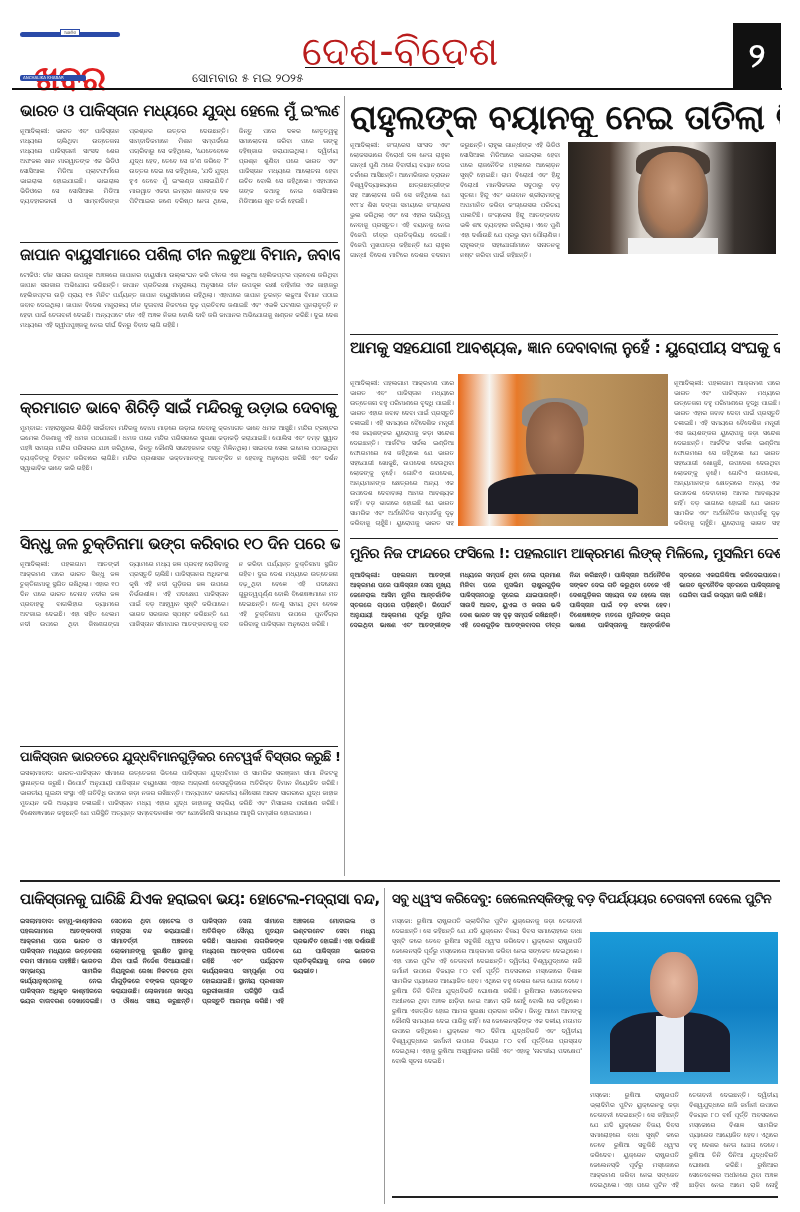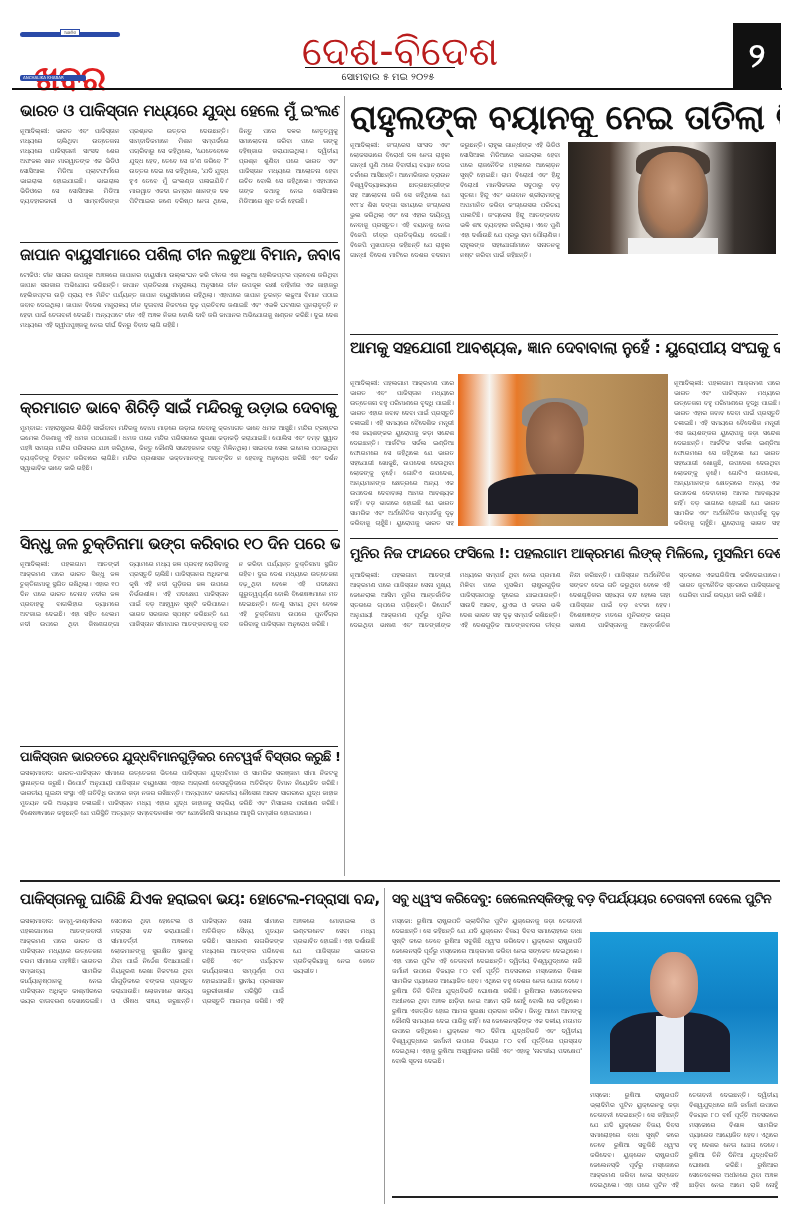--- a/index.html
+++ b/index.html
@@ -7,33 +7,33 @@
   body { font-family: "DejaVu Sans", sans-serif; color: #1a1a1a; position: relative; }
 
   .masthead { position: absolute; left: 0; top: 0; width: 800px; height: 90px; }
   .logo { position: absolute; left: 18px; top: 28px; width: 110px; height: 52px; }
   .logo .bar-top { position: absolute; left: 2px; top: 4px; width: 100px; height: 5px; background: #2a4aa8; border-radius: 3px; }
   .logo .tag-top { position: absolute; left: 42px; top: 1px; background: #fff; border: 1px solid #2a4aa8; font-size: 4px; padding: 0 3px; color: #222; }
   .logo .name { position: absolute; left: 16px; top: 7px; font-size: 34px; font-weight: bold; color: #e02020; letter-spacing: -1px; line-height: 38px; font-family: "DejaVu Sans", sans-serif; margin-top: 24px; }
   .logo .bar-bottom { position: absolute; left: 2px; top: 47px; width: 66px; height: 6px; background: #2a4aa8; border-radius: 2px; color: #fff; font-size: 4px; line-height: 6px; padding-left: 3px; }
   .section-title { position: absolute; left: 190px; top: 28px; width: 420px; text-align: center; font-size: 40px; line-height: 46px; color: #b91c1c; font-family: "DejaVu Sans", sans-serif; }
   .date-rule { position: absolute; left: 305px; top: 67px; width: 150px; height: 1px; background: #111; }
-  .date { position: absolute; left: 178px; top: 71px; width: 420px; text-align: center; font-size: 10px; color: #111; }
+  .date { position: absolute; left: 192px; top: 71px; width: 420px; text-align: left; font-size: 12px; color: #111; }
   .page-num { position: absolute; left: 733px; top: 23px; width: 48px; height: 67px; background: #111; color: #fff; font-size: 34px; font-weight: bold; text-align: center; line-height: 64px; }
   .mast-rule { position: absolute; left: 12px; top: 88px; width: 770px; height: 2px; background: #111; }
 
   .headline { position: absolute; font-family: "DejaVu Sans", sans-serif; color: #111; white-space: nowrap; overflow: hidden; letter-spacing: -0.5px; }
   .hl-xl { font-size: 34px; line-height: 40px; }
   .hl-m { font-size: 16px; line-height: 22px; }
   .hl-s { font-size: 13px; line-height: 18px; }
 
   .body-text { position: absolute; font-size: 6.4px; line-height: 10px; color: #333; text-align: justify; overflow: hidden; }
   .cols3 { column-count: 3; column-gap: 10px; }
   .cols2 { column-count: 2; column-gap: 10px; }
-  .cols4 { column-count: 4; column-gap: 9px; }
+  .cols4 { column-count: 4; column-gap: 9px; font-weight: bold; }
 
   .photo { position: absolute; overflow: hidden; }
   .rahul-photo { background: linear-gradient(90deg, #2a2520 0%, #4a3a30 20%, #d8d2ca 35%, #e8e2dc 60%, #3a3430 80%, #1e1a18 100%); }
   .rahul-photo .face { position: absolute; left: 70px; top: 10px; width: 70px; height: 90px; border-radius: 45% 45% 40% 40%; background: radial-gradient(ellipse at 50% 40%, #c99a7a 0%, #a87858 55%, #6a5a50 80%); }
   .rahul-photo .hair { position: absolute; left: 68px; top: 4px; width: 74px; height: 30px; border-radius: 50% 50% 20% 20%; background: #4a3e36; }
   .rahul-photo .shirt { position: absolute; left: 60px; top: 96px; width: 90px; height: 20px; background: #f2f2f2; }
   .jai-photo { background: linear-gradient(90deg, #e86a1a 0%, #f7f4ef 15%, #e87a2a 28%, #c69a62 40%, #b8905a 70%, #a8804e 100%); }
   .jai-photo .face { position: absolute; left: 68px; top: 28px; width: 58px; height: 80px; border-radius: 45%; background: radial-gradient(ellipse at 50% 45%, #a8785a 0%, #8a5e44 70%); }
   .jai-photo .hair { position: absolute; left: 64px; top: 24px; width: 66px; height: 30px; border-radius: 50% 50% 20% 20%; background: #8e8a86; }
   .jai-photo .suit { position: absolute; left: 30px; top: 100px; width: 150px; height: 40px; border-radius: 40% 40% 0 0; background: #1e1e26; }

